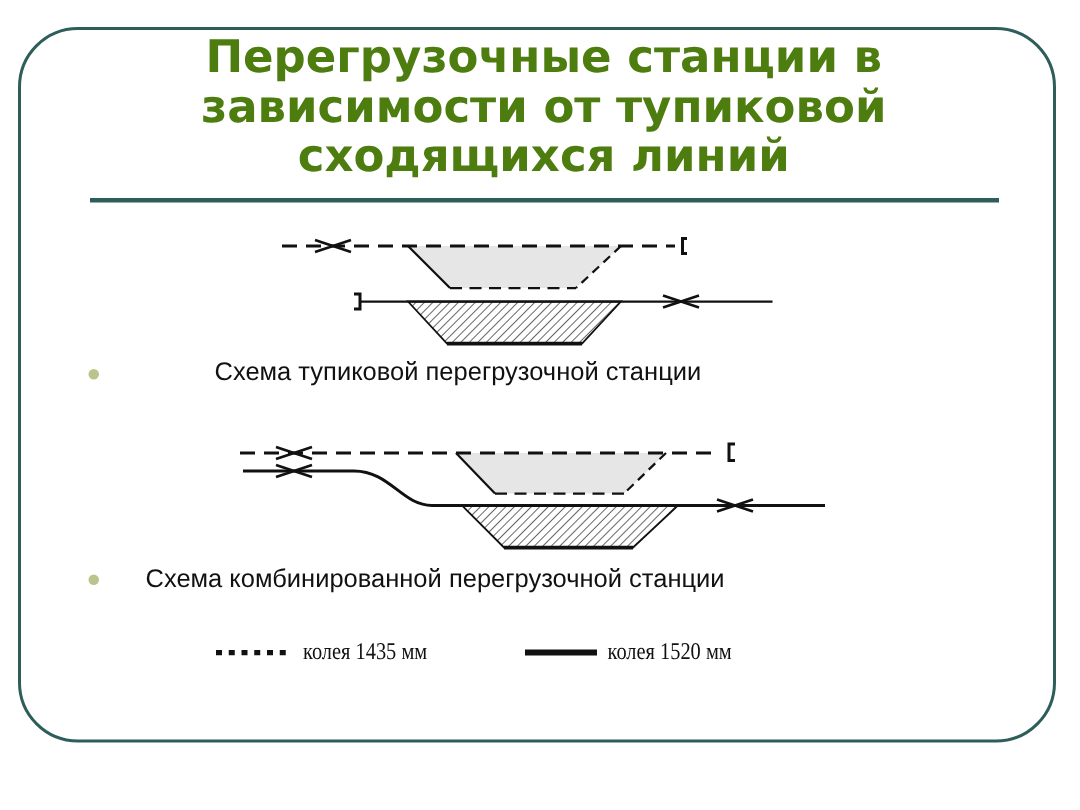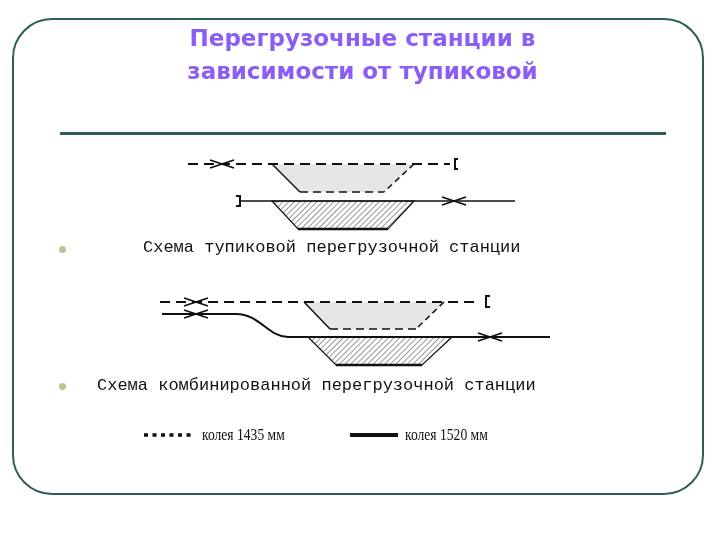--- a/index.html
+++ b/index.html
@@ -1,33 +1,34 @@
 <!DOCTYPE html>
 <html><head>
   <meta charset="utf-8">
   <style>
     html, body { margin:0; padding:0; background:#ffffff; }
     body { width:720px; height:540px; position:relative; overflow:hidden; font-family:"Liberation Sans", sans-serif; }
     .frame { position:absolute; left:12px; top:18px; width:692px; height:477px; border:2px solid #2e5e5a; border-radius:40px; box-sizing:border-box; }
-    .title { position:absolute; left:60px; top:22px; width:605px; text-align:center; color:#8b5cf6; font-family:"DejaVu Sans", sans-serif; font-weight:bold; font-size:23px; line-height:33px; }
+    .title { position:absolute; left:60px; top:22px; width:605px; text-align:center; color:#4d7c0f; font-family:"DejaVu Sans", sans-serif; font-weight:bold; font-size:30px; line-height:33px; }
     .title div { white-space:nowrap; }
     .rule { position:absolute; left:60px; top:132px; width:606px; height:3px; background:#2e5e5a; }
     .bullet { position:absolute; width:7px; height:7px; border-radius:50%; background:#b9c48e; }
-    .caption { position:absolute; font-size:17px; color:#111; white-space:nowrap;font-family:Liberation Mono, monospace; }
+    .caption { position:absolute; font-size:17px; color:#111; white-space:nowrap; }
     .diagram { position:absolute; }
     .legend-text { position:absolute; font-family:"Liberation Serif", serif; font-size:16px; color:#111; white-space:nowrap; transform:scaleX(0.85); transform-origin:left; }
   </style>
 </head>
 <body>
 
 <div class="frame"></div>
 
 <div class="title">
   <div>Перегрузочные станции в</div>
   <div>зависимости от тупиковой</div>
+  <div>сходящихся линий</div>
 </div>
 <div class="rule"></div>
 
 <svg class="diagram" style="left:170px;top:150px;" width="360" height="90" viewBox="0 0 360 90">
   <defs>
     <pattern id="hatch" width="4" height="4" patternUnits="userSpaceOnUse" patternTransform="rotate(45)">
       <line x1="0" y1="0" x2="0" y2="4" stroke="#333" stroke-width="1"></line>
     </pattern>
   </defs>
 

